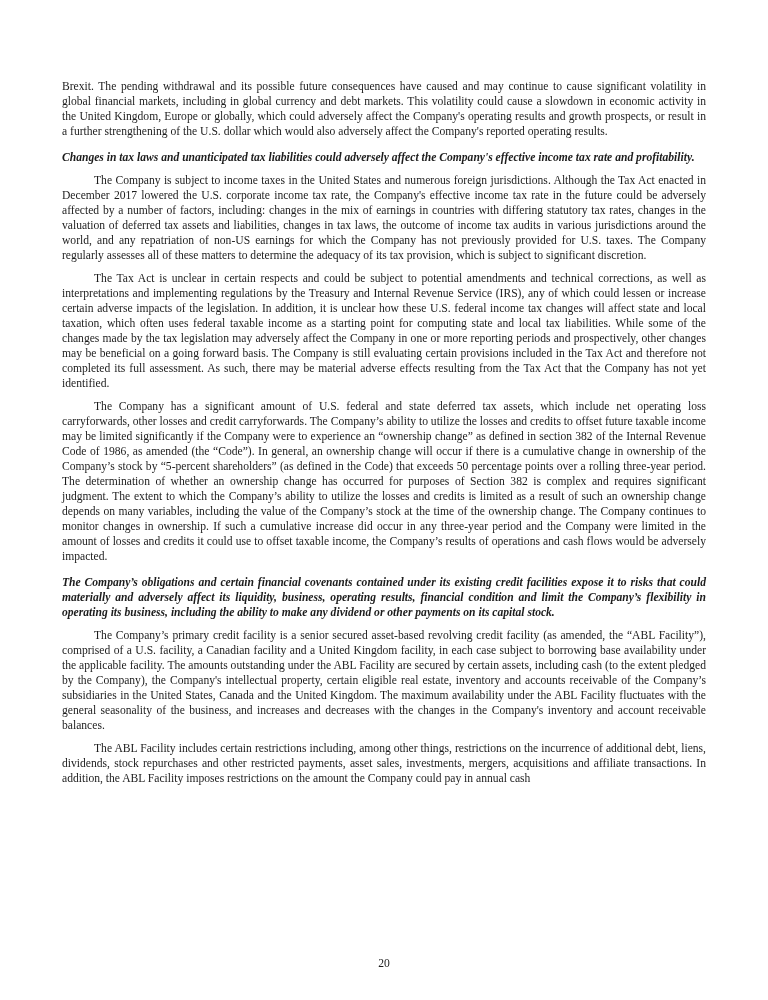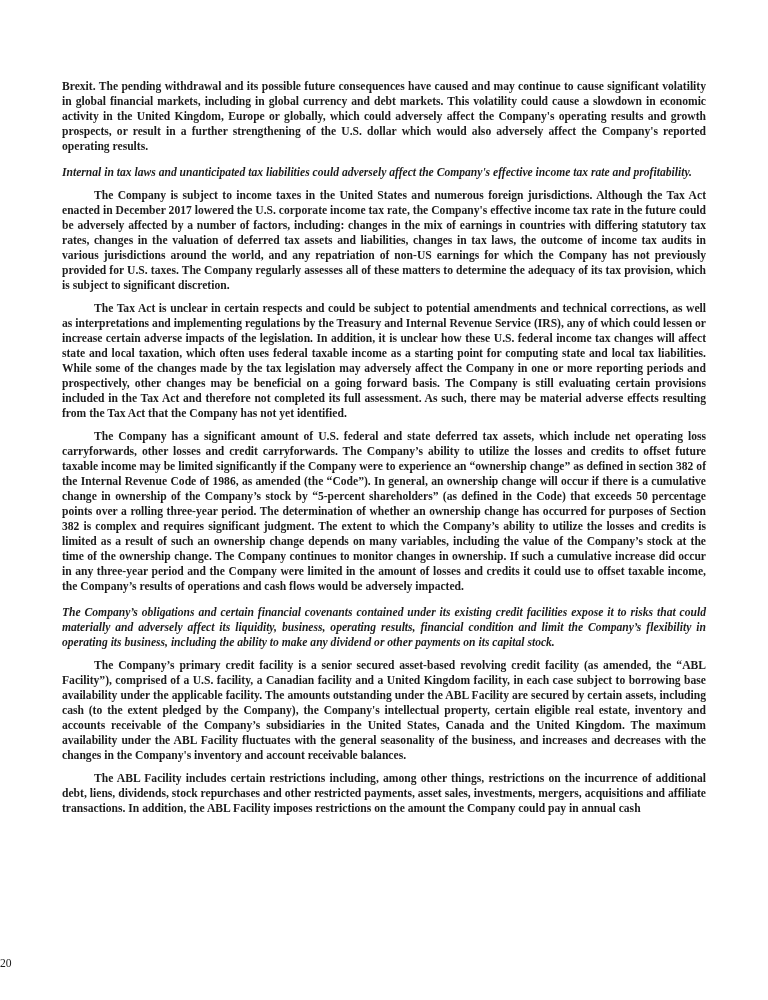--- a/index.html
+++ b/index.html
@@ -20,51 +20,51 @@
     position: absolute;
     top: 79px;
     left: 62px;
     width: 644px;
     font-size: 11.6px;
     line-height: 15px;
     text-align: justify;
   }
   .block {
     margin: 0 0 8px 0;
-    font-weight: bold;
   }
   .continuation {
     text-indent: 0;
   }
   .paragraph {
     text-indent: 32px;
   }
   .heading {
     font-weight: bold;
     font-style: italic;
     text-indent: 0;
     margin-top: 11px;
     margin-bottom: 8px;
   }
   .footer {
     position: absolute;
     bottom: 30px;
     left: 0;
     width: 100%;
+    text-align: center;
     font-size: 11.6px;
     color: #1c1c1c;
   }
 </style>
 </head>
 <body>
 
 <div class="page">
   <div class="content">
     <div class="block continuation">Brexit. The pending withdrawal and its possible future consequences have caused and may continue to cause significant volatility in global financial markets, including in global currency and debt markets. This volatility could cause a slowdown in economic activity in the United Kingdom, Europe or globally, which could adversely affect the Company's operating results and growth prospects, or result in a further strengthening of the U.S. dollar which would also adversely affect the Company's reported operating results.</div>
-    <div class="block heading">Internal in tax laws and unanticipated tax liabilities could adversely affect the Company's effective income tax rate and profitability.</div>
+    <div class="block heading">Changes in tax laws and unanticipated tax liabilities could adversely affect the Company's effective income tax rate and profitability.</div>
     <div class="block paragraph">The Company is subject to income taxes in the United States and numerous foreign jurisdictions. Although the Tax Act enacted in December 2017 lowered the U.S. corporate income tax rate, the Company's effective income tax rate in the future could be adversely affected by a number of factors, including: changes in the mix of earnings in countries with differing statutory tax rates, changes in the valuation of deferred tax assets and liabilities, changes in tax laws, the outcome of income tax audits in various jurisdictions around the world, and any repatriation of non-US earnings for which the Company has not previously provided for U.S. taxes. The Company regularly assesses all of these matters to determine the adequacy of its tax provision, which is subject to significant discretion.</div>
     <div class="block paragraph">The Tax Act is unclear in certain respects and could be subject to potential amendments and technical corrections, as well as interpretations and implementing regulations by the Treasury and Internal Revenue Service (IRS), any of which could lessen or increase certain adverse impacts of the legislation. In addition, it is unclear how these U.S. federal income tax changes will affect state and local taxation, which often uses federal taxable income as a starting point for computing state and local tax liabilities. While some of the changes made by the tax legislation may adversely affect the Company in one or more reporting periods and prospectively, other changes may be beneficial on a going forward basis. The Company is still evaluating certain provisions included in the Tax Act and therefore not completed its full assessment.  As such, there may be material adverse effects resulting from the Tax Act that the Company has not yet identified.</div>
     <div class="block paragraph">The Company has a significant amount of U.S. federal and state deferred tax assets, which include net operating loss carryforwards, other losses and credit carryforwards. The Company’s ability to utilize the losses and credits to offset future taxable income may be limited significantly if the Company were to experience an “ownership change” as defined in section 382 of the Internal Revenue Code of 1986, as amended (the “Code”). In general, an ownership change will occur if there is a cumulative change in ownership of the Company’s stock by “5-percent shareholders” (as defined in the Code) that exceeds 50 percentage points over a rolling three-year period. The determination of whether an ownership change has occurred for purposes of Section 382 is complex and requires significant judgment. The extent to which the Company’s ability to utilize the losses and credits is limited as a result of such an ownership change depends on many variables, including the value of the Company’s stock at the time of the ownership change. The Company continues to monitor changes in ownership. If such a cumulative increase did occur in any three-year period and the Company were limited in the amount of losses and credits it could use to offset taxable income, the Company’s results of operations and cash flows would be adversely impacted.</div>
     <div class="block heading">The Company’s obligations and certain financial covenants contained under its existing credit facilities expose it to risks that could materially and adversely affect its liquidity, business, operating results, financial condition and limit the Company’s flexibility in operating its business, including the ability to make any dividend or other payments on its capital stock.</div>
     <div class="block paragraph">The Company’s primary credit facility is a senior secured asset-based revolving credit facility (as amended, the “ABL Facility”), comprised of a U.S. facility, a Canadian facility and a United Kingdom facility, in each case subject to borrowing base availability under the applicable facility. The amounts outstanding under the ABL Facility are secured by certain assets, including cash (to the extent pledged by the Company), the Company's intellectual property, certain eligible real estate, inventory and accounts receivable of the Company’s subsidiaries in the United States, Canada and the United Kingdom.  The maximum availability under the ABL Facility fluctuates with the general seasonality of the business, and increases and decreases with the changes in the Company's inventory and account receivable balances.</div>
     <div class="block paragraph">The ABL Facility includes certain restrictions including, among other things, restrictions on the incurrence of additional debt, liens, dividends, stock repurchases and other restricted payments, asset sales, investments, mergers, acquisitions and affiliate transactions. In addition, the ABL Facility imposes restrictions on the amount the Company could pay in annual cash</div>
   </div>
   <div class="footer">20</div>
 </div>
 

